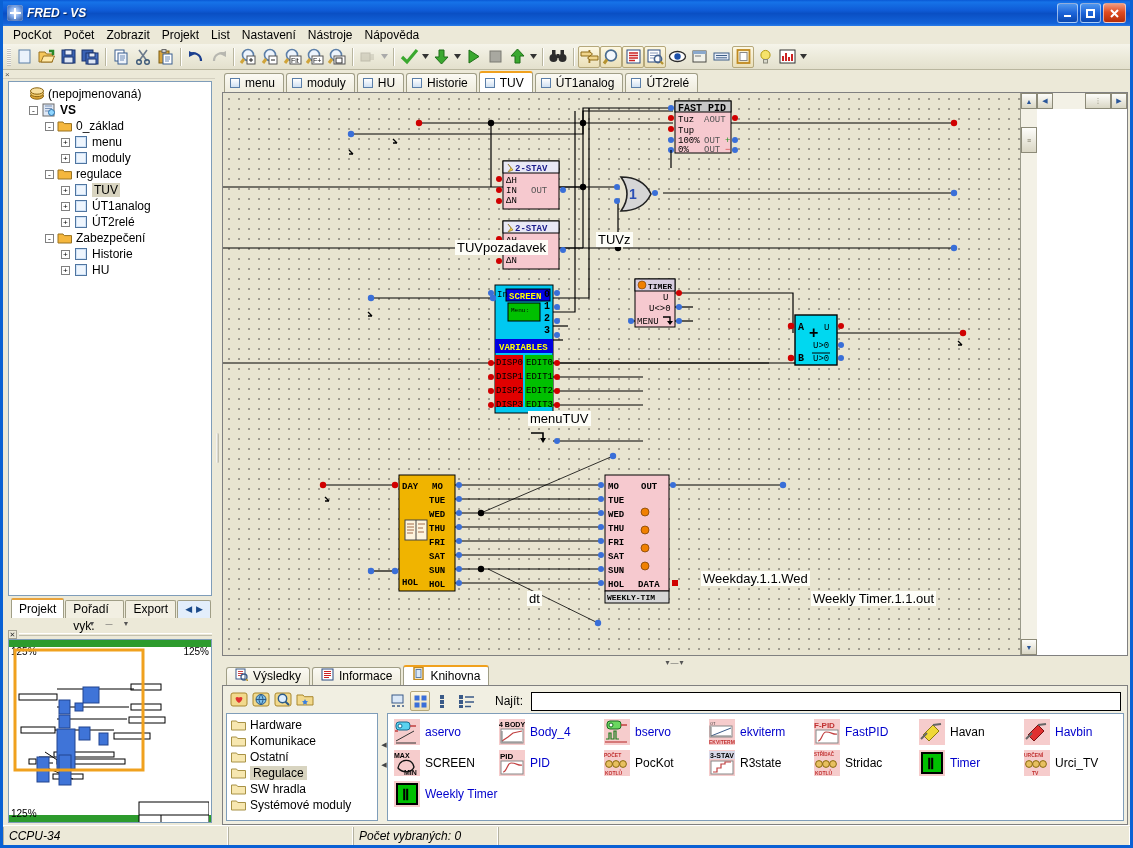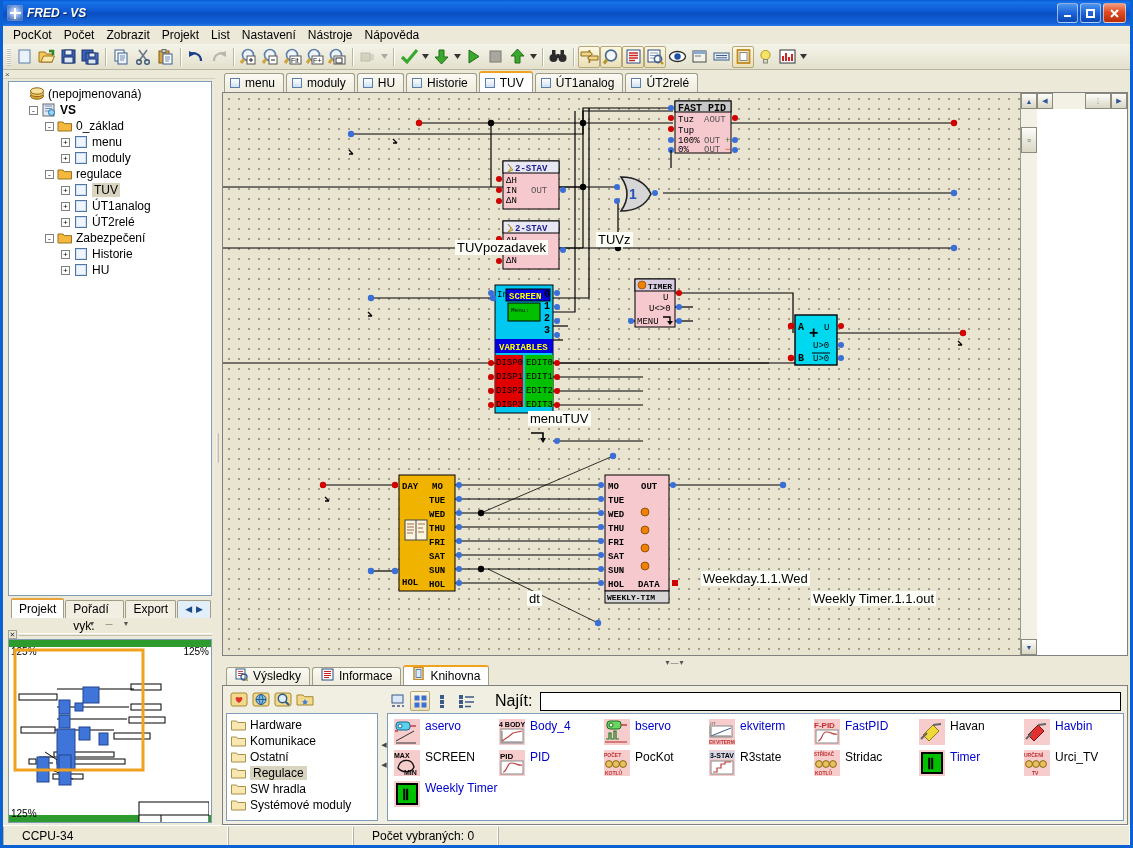--- a/index.html
+++ b/index.html
@@ -194,36 +194,36 @@
   #libtree { flex: 1 1 auto; background: #fff; border: 1px solid #7f9db9; padding: 3px 0 0 4px; overflow: hidden; }
   .folderrow { display: flex; align-items: center; height: 16px; font-size: 12px; }
   .folderrow .fico { width: 15px; height: 12px; margin-right: 4px; flex:0 0 15px; }
   .folderrow .ftxt.sel { background: #d8d4c0; padding: 0 3px; }
   #libsplit { width: 6px; flex: 0 0 6px; background: #f1efe2; display:flex; flex-direction:column; align-items:center; justify-content:center; gap:12px;}
   #libsplit .ar { font-size: 7px; color:#444; }
   #libright { flex: 1 1 auto; display: flex; flex-direction: column; min-width: 0; padding: 3px 3px 3px 0; }
   #libtoolrow { height: 24px; display: flex; align-items: center; gap: 3px; }
   .viewbtn { width: 20px; height: 20px; display:flex; align-items:center; justify-content:center; }
   .viewbtn.on { border: 1px solid #b5a87b; background: linear-gradient(to bottom,#fdf8e3,#eadfb8); border-radius: 2px; }
-  #findlbl { margin-left: 16px; font-size: 16px; }
+  #findlbl { margin-left: 16px; font-size: 12px; }
   #findinput { flex: 1 1 auto; height: 19px; border: 1px solid #000; background: #fff; margin-left: 5px; margin-right: 3px; }
   #libitems { flex: 1 1 auto; background: #fff; border: 1px solid #7f9db9; position: relative; overflow: hidden; }
-  .libitem { position: absolute; display: flex; align-items: flex-start; gap: 5px; font-size: 12px; }
+  .libitem { position: absolute; display: flex; align-items: center; gap: 5px; font-size: 12px; }
   .libitem .itxt { color: #0000cc; }
   .libitem .itxt.blk { color: #000; }
   .libicon { width: 26px; height: 26px; background: #f6cccc; position: relative; overflow: hidden; flex: 0 0 26px; }
 
   
   #statusbar {
     flex: 0 0 20px; height: 20px; background: #ece9d8;
     display: flex; align-items: center; border-top: 1px solid #fff;
     font-size: 12px;
   }
-  .stcell { height: 18px; display: flex; align-items: center; padding-left: 18px;
-            border-left: 1px solid #b5b2a0; border-right: 1px solid #fff; }
+  .stcell { height: 18px; display: flex; align-items: center; padding-left: 5px;
+            border-left: 1px solid #b5b2a0; border-right: 1px solid #fff; font-style: italic; }
 </style>
 </head>
 <body>
 
 <div id="window">
 
   <div id="titlebar">
     <div class="tb-icon"></div>
     <div class="tb-title">FRED - VS</div>
     <div class="tb-btns">

